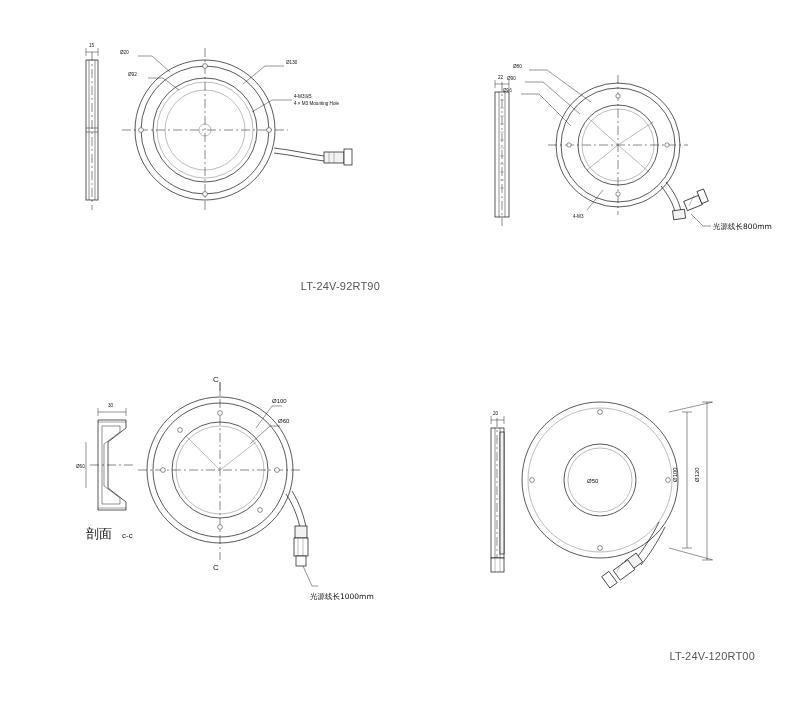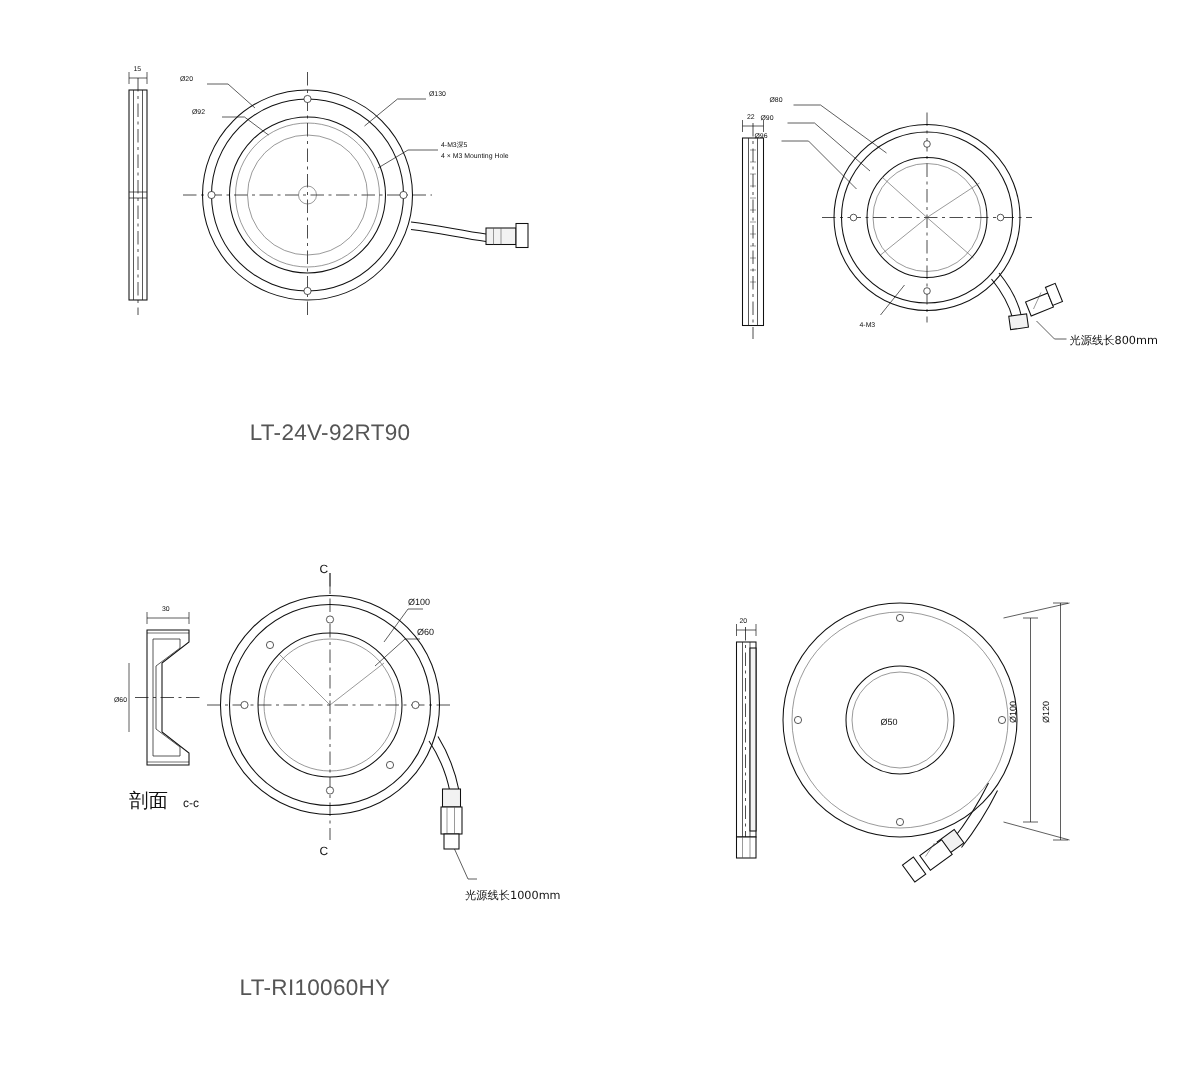--- a/index.html
+++ b/index.html
@@ -18,22 +18,22 @@
   .sheet {
     position: absolute;
     inset: 0;
   }
   .cell {
     position: absolute;
   }
   .cell-caption {
     position: absolute;
     width: 100%;
-    text-align: center;
-    font-size: 15px;
+    text-align: right;
+    font-size: 11px;
     color: #555;
     letter-spacing: 0.2px;
   }
   svg {
     display: block;
     overflow: visible;
   }
   .ln { stroke: #111; fill: none; stroke-width: 0.7; }
   .ln-thin { stroke: #222; fill: none; stroke-width: 0.5; }
   .ln-hair { stroke: #555; fill: none; stroke-width: 0.4; }
@@ -279,21 +279,20 @@
         <line class="ln-hair" x1="243" y1="168" x2="243" y2="186"></line>
         <rect class="ln fillw" x="236" y="186" width="10" height="10"></rect>
       </g>
 
       <g>
         <line class="dim" x1="243" y1="196" x2="252" y2="216"></line>
         <line class="dim" x1="252" y1="216" x2="258" y2="216"></line>
         <text class="note-cn" x="250" y="229">光源线长1000mm</text>
       </g>
     </svg>
-    <div class="cell-caption" style="top:280px; width:300px;">LT-RI10060HY</div>
   </div>
 
   <div class="cell" style="left:455px; top:370px; width:320px; height:260px;">
     <svg width="320" height="260" viewBox="0 0 320 260">
 
       <g>
         <rect class="ln fillw" x="36" y="58" width="13" height="130"></rect>
         <line class="ln-thin" x1="40" y1="58" x2="40" y2="188"></line>
         <line class="ln-thin" x1="45" y1="58" x2="45" y2="188"></line>
         <rect class="ln fillg" x="45" y="62" width="4" height="122"></rect>
@@ -337,15 +336,16 @@
 
       <g>
         <path class="ln" d="M204,152 C196,168 188,180 180,190"></path>
         <path class="ln" d="M210,157 C202,173 194,185 186,195"></path>
         <rect class="ln fillg" x="172" y="186" width="14" height="11" transform="rotate(-36 179 192)"></rect>
         <rect class="ln fillw" x="160" y="194" width="18" height="12" transform="rotate(-36 169 200)"></rect>
         <line class="ln-hair" x1="168" y1="192" x2="162" y2="201"></line>
         <rect class="ln fillw" x="150" y="203" width="9" height="14" transform="rotate(-36 154 210)"></rect>
       </g>
     </svg>
+    <div class="cell-caption" style="top:280px; width:300px;">LT-24V-120RT00</div>
   </div>
 
 </div>
 
 </body></html>

